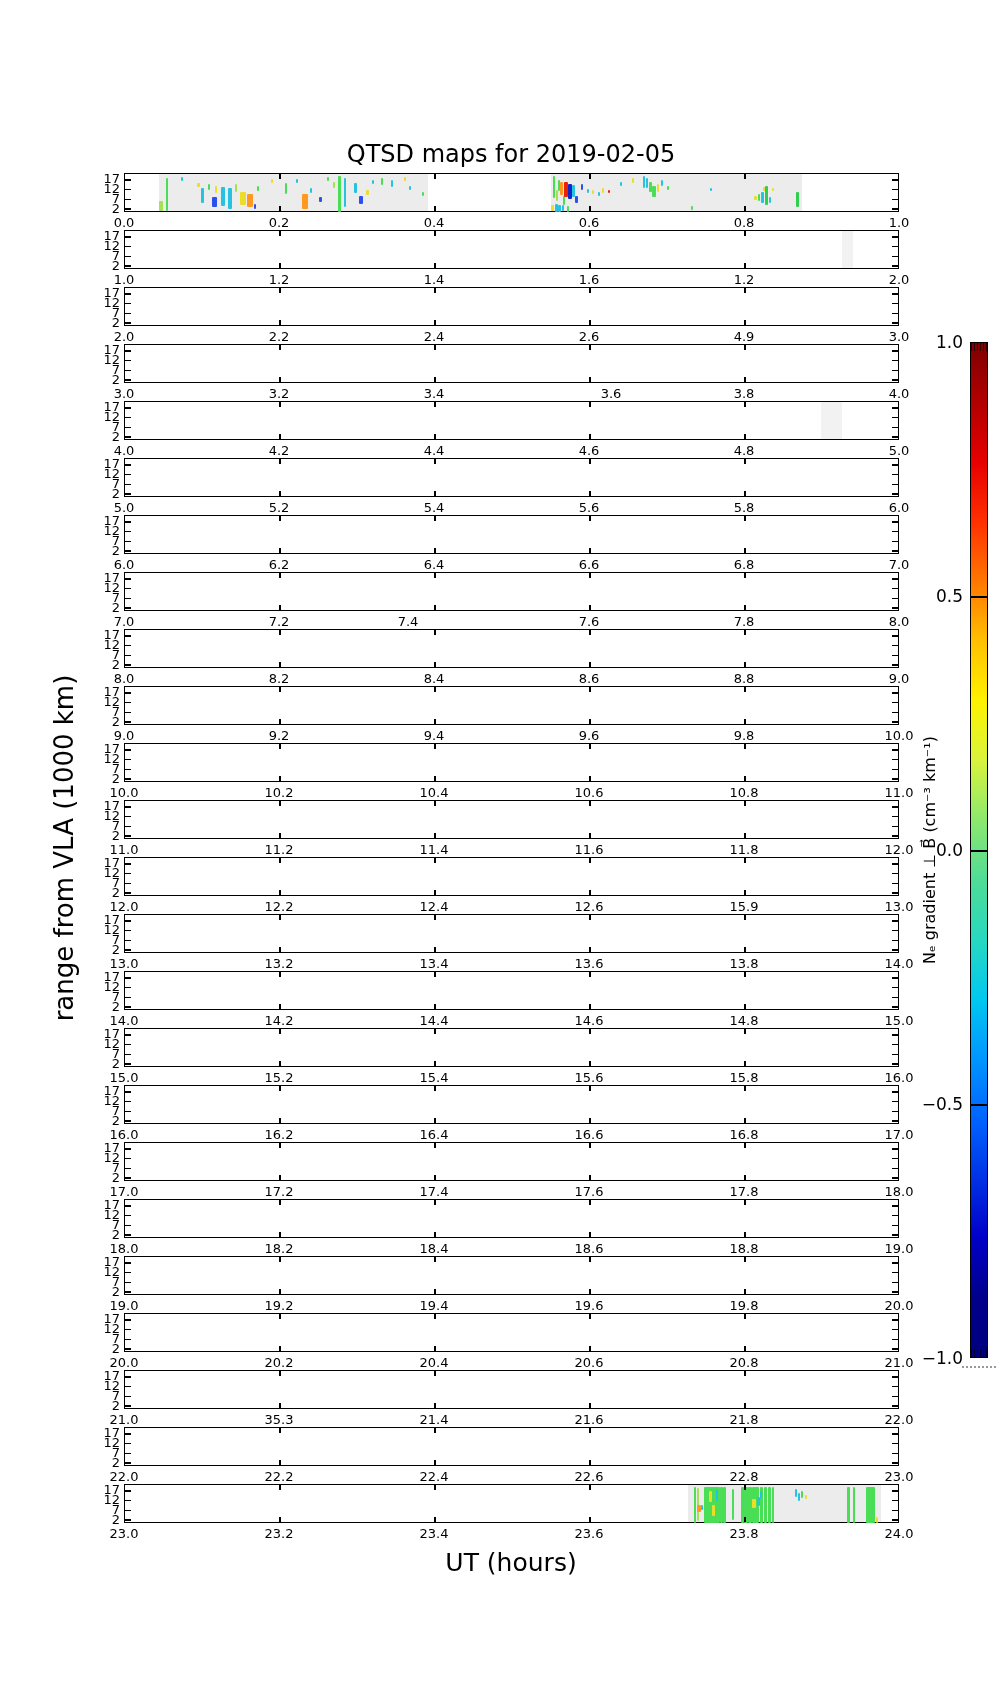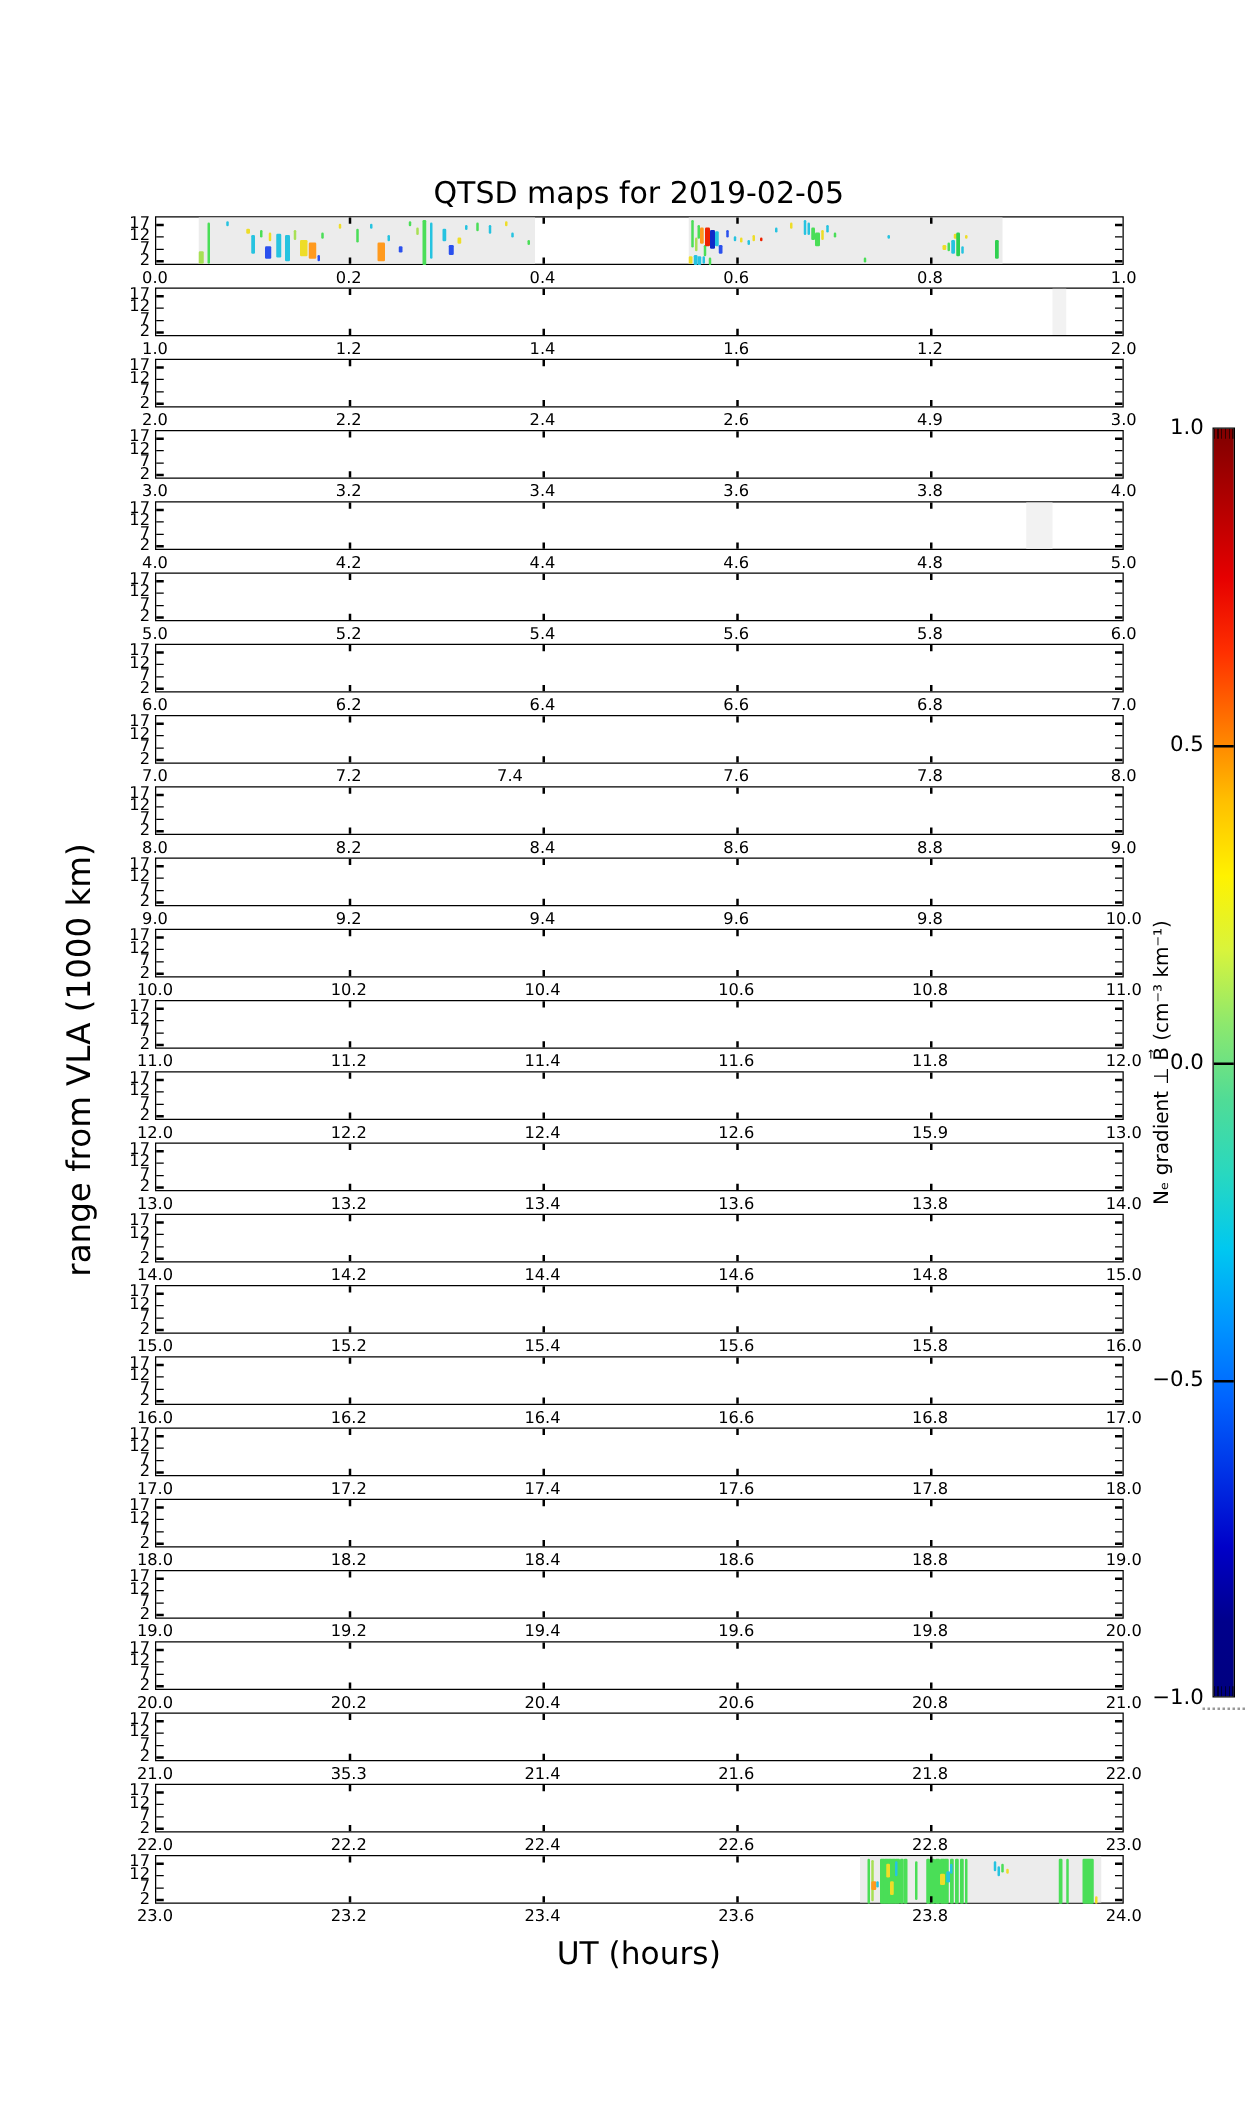--- a/index.html
+++ b/index.html
@@ -210,21 +210,21 @@
         <div class="ytickmark" style="top: 34.4px; left: 0px;"></div>
         <div class="ytickmark" style="top: 34.4px; right: 0px;"></div>
       </div>
       <div class="abs yticklabel" style="left: 84px; top: 343.4px;">17</div>
       <div class="abs yticklabel" style="left: 84px; top: 353.1px;">12</div>
       <div class="abs yticklabel" style="left: 84px; top: 362.9px;">7</div>
       <div class="abs yticklabel" style="left: 84px; top: 372.6px;">2</div>
       <div class="xticklabel" style="left: 124px; top: 386px;">3.0</div>
       <div class="xticklabel" style="left: 279px; top: 386px;">3.2</div>
       <div class="xticklabel" style="left: 434px; top: 386px;">3.4</div>
-      <div class="xticklabel" style="left: 589px; top: 386px;">3.6</div>
+      <div class="xticklabel" style="left: 611px; top: 386px;">3.6</div>
       <div class="xticklabel" style="left: 744px; top: 386px;">3.8</div>
       <div class="xticklabel" style="left: 899px; top: 386px;">4.0</div>
       <div class="panel" style="left: 124px; top: 401px; width: 775px; height: 39px;">
         <div class="band" style="left: 696px; width: 20.9px; background: rgb(242, 242, 242);"></div>
         <div class="xtick" style="left: 154.3px; top: 0px;"></div>
         <div class="xtick" style="left: 154.3px; bottom: 0px;"></div>
         <div class="xtick" style="left: 309.3px; top: 0px;"></div>
         <div class="xtick" style="left: 309.3px; bottom: 0px;"></div>
         <div class="xtick" style="left: 464.3px; top: 0px;"></div>
         <div class="xtick" style="left: 464.3px; bottom: 0px;"></div>

